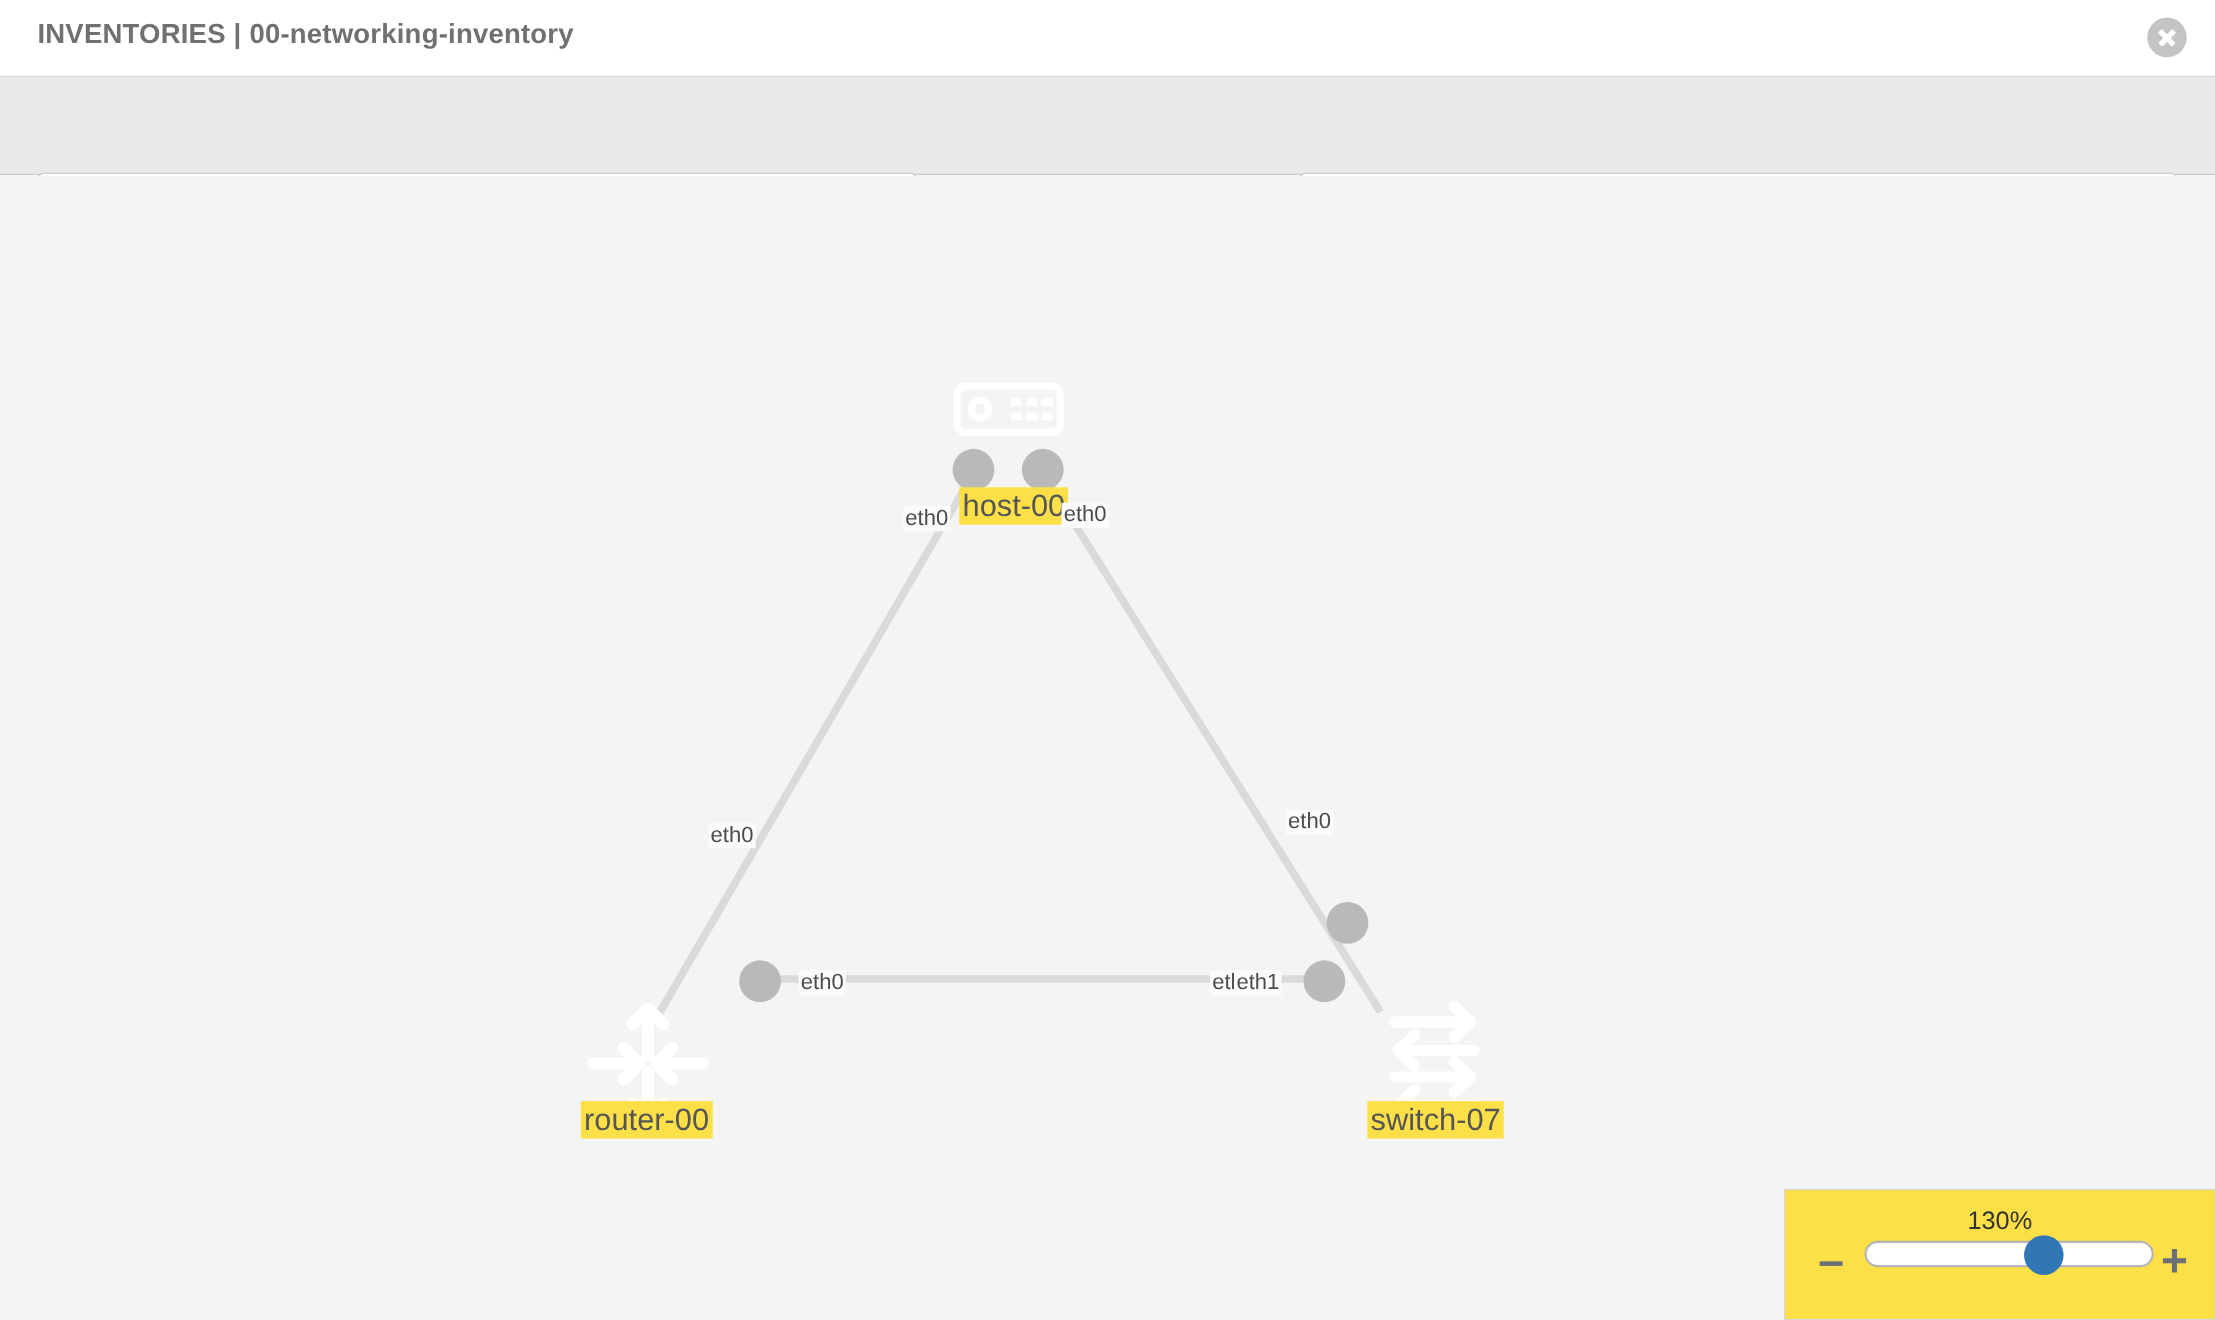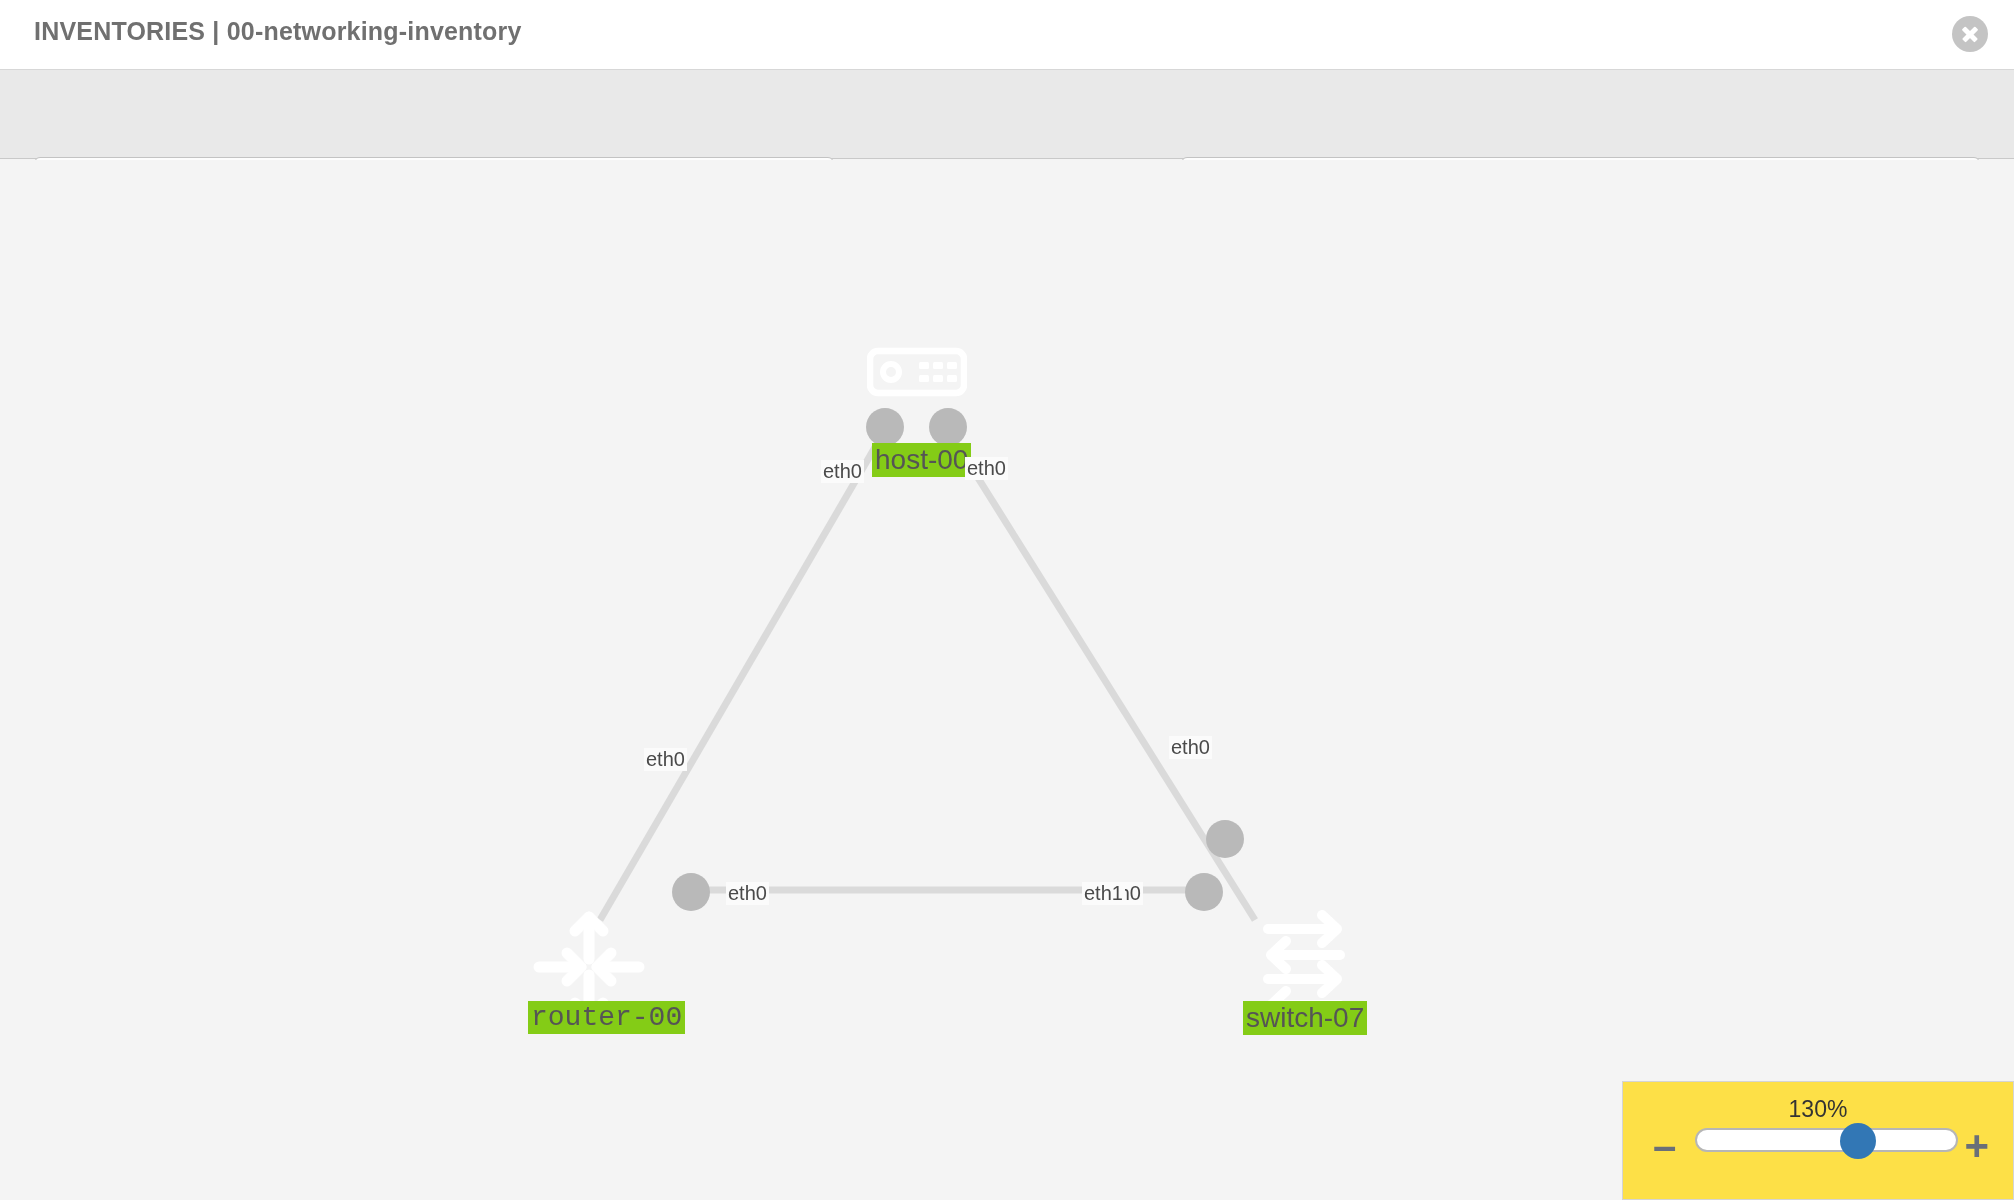--- a/index.html
+++ b/index.html
@@ -157,21 +157,21 @@
     width: 38px; height: 38px;
     border-radius: 50%;
     background: #b9b9b9;
     cursor: pointer;
   }
 
   .node-label {
     position: absolute;
     font-size: 28px;
     color: #555555;
-    background: #84cc16;
+    background: #fde047;
     padding: 1px 3px;
     white-space: nowrap;
   }
   .iface-label {
     position: absolute;
     font-size: 20px;
     color: #4a4a4a;
     background: #fbfbfb;
     padding: 0 2px;
     white-space: nowrap;
@@ -332,30 +332,30 @@
           <path d="M28 76 H96"></path>
           <path d="M82 62 L97 76 L82 90"></path>
 
           <path d="M100 102 H32"></path>
           <path d="M46 88 L31 102 L46 116"></path>
         </g>
       </svg>
     </div>
 
     <div class="node-label" style="left:872px; top:283px;">host-00</div>
-    <div class="node-label" style="left:528px; top:841px;font-family:Liberation Mono, monospace;">router-00</div>
+    <div class="node-label" style="left:528px; top:841px;">router-00</div>
     <div class="node-label" style="left:1243px; top:841px;">switch-07</div>
 
     <div class="iface-label" style="left:821px; top:300px;">eth0</div>
     <div class="iface-label" style="left:965px; top:297px;">eth0</div>
     <div class="iface-label" style="left:644px; top:588px;">eth0</div>
     <div class="iface-label" style="left:1169px; top:576px;">eth0</div>
     <div class="iface-label" style="left:726px; top:722px;">eth0</div>
     <div class="iface-label" style="left:1100px; top:722px;">eth0</div>
-    <div class="iface-label" style="left:1082px; top:722px;">eth1</div>
+    <div class="iface-label" style="left:1122px; top:722px;">eth1</div>
   </div>
 
   <div class="zoom-panel">
     <div class="zoom-value">130%</div>
     <div class="zoom-minus">–</div>
     <div class="zoom-track">
       <div class="zoom-thumb" id="zoom-thumb" style="left: 62%;"></div>
     </div>
     <div class="zoom-plus">+</div>
   </div>

